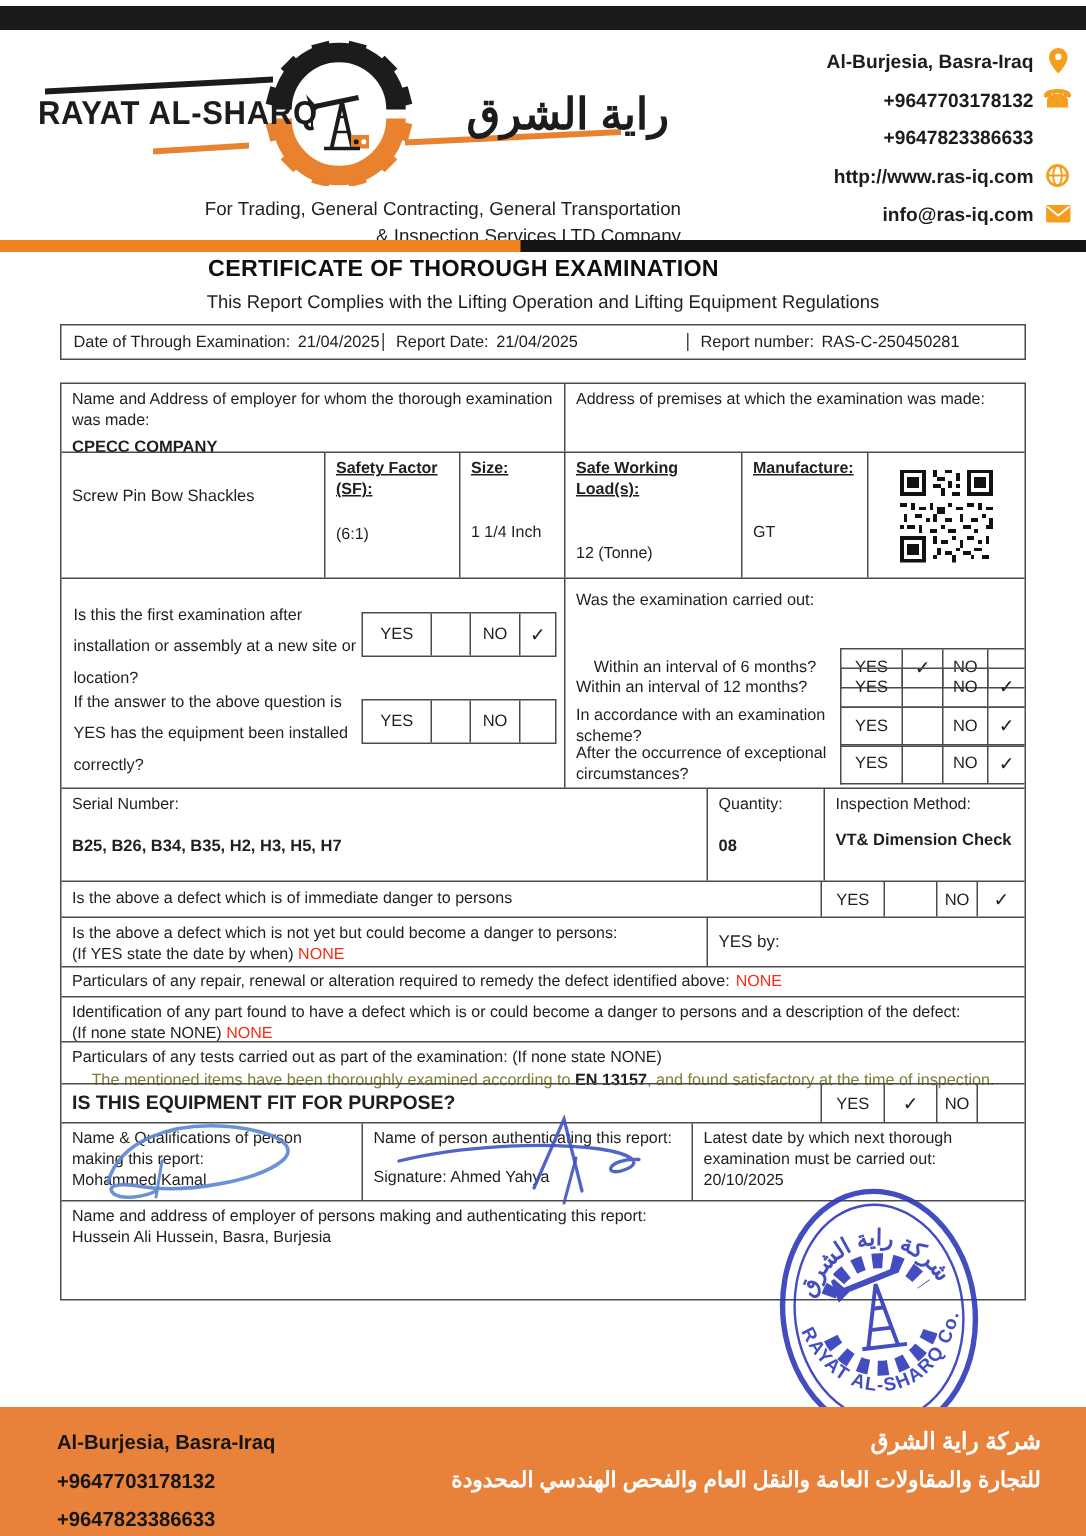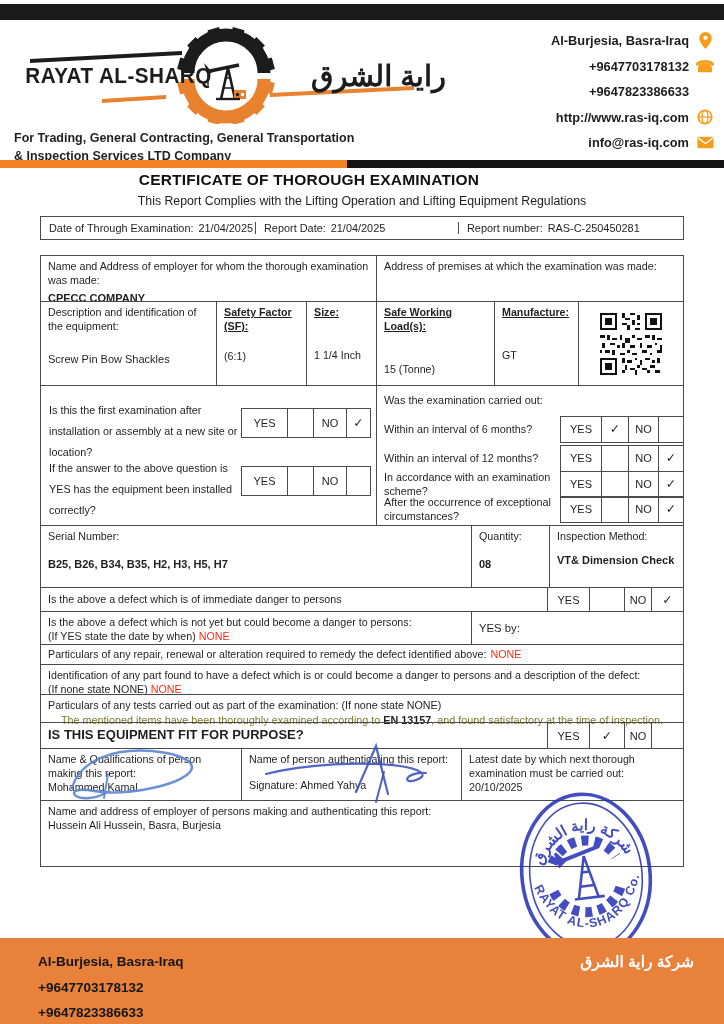--- a/index.html
+++ b/index.html
@@ -3,21 +3,21 @@
 <meta charset="utf-8">
 <style>
   * { box-sizing: border-box; margin: 0; padding: 0; }
   html,body { width:724px; background:#fff; }
   body { font-family:"Liberation Sans", sans-serif; color:#222; }
   .page { position:relative; width:724px; height:1024px; overflow:hidden; background:#fff; }
 
   
   .topbar { position:absolute; left:0; top:4px; width:724px; height:16px; background:#1b1b1b; }
   .logo-wrap { position:absolute; left:14px; top:24px; width:456px; }
-  .tagline { text-align:left; font-weight:bold; font-size:12.5px; line-height:1.45; color:#1f1f1f; margin-top:1px; width:440px; }
+  .tagline { text-align:right; font-weight:normal; font-size:12.5px; line-height:1.45; color:#1f1f1f; margin-top:1px; width:440px; }
   .contacts { position:absolute; right:10px; top:30px; width:280px; display:flex; flex-direction:column; gap:4.5px; }
   .c-row { display:flex; justify-content:flex-end; align-items:center; gap:7px; height:21px; font-weight:bold; font-size:12.8px; color:#1c1c1c; }
   .c-icon { width:18px; height:18px; display:flex; align-items:center; justify-content:center; color:#F49E1C; font-size:16px; flex:0 0 18px; }
   .c-icon.empty { visibility:hidden; }
 
   .divider { position:absolute; top:160px; left:0; width:724px; height:8px; background:#141414; }
   .divider .orange-seg { position:absolute; left:0; top:0; height:8px; width:347px; background:#F0831F; }
 
   .title { position:absolute; top:171px; left:0; width:618px; text-align:center; font-size:15.5px; font-weight:bold; color:#101010; letter-spacing:.2px; }
   .subtitle { position:absolute; top:194px; left:0; width:724px; text-align:center; font-size:12.3px; color:#1e1e1e; }
@@ -183,34 +183,33 @@
         <div>Name and Address of employer for whom the thorough examination was made:</div>
         <div class="b" style="margin-top:3px; font-size:11px;">CPECC COMPANY</div>
       </div>
       <div class="cell" style="flex:1;">
         <div>Address of premises at which the examination was made:</div>
       </div>
     </div>
 
     <div class="r" style="height:84px;">
       <div class="cell" style="width:175px;">
-        <div>Description and identification of the equipment:</div>
         <div style="margin-top:18px; font-size:11px;">Screw Pin Bow Shackles</div>
       </div>
       <div class="cell" style="width:90px;">
         <div class="ul-lbl">Safety Factor (SF):</div>
         <div style="margin-top:16px;">(6:1)</div>
       </div>
       <div class="cell" style="width:70px;">
         <div class="ul-lbl">Size:</div>
         <div style="margin-top:29px;">1 1/4 Inch</div>
       </div>
       <div class="cell" style="width:118px;">
         <div class="ul-lbl">Safe Working Load(s):</div>
-        <div style="margin-top:29px;">15 (Tonne)</div>
+        <div style="margin-top:29px;">12 (Tonne)</div>
       </div>
       <div class="cell" style="width:84px;">
         <div class="ul-lbl">Manufacture:</div>
         <div style="margin-top:29px;">GT</div>
       </div>
       <div class="cell" style="flex:1; display:flex; align-items:center; justify-content:center;">
         <svg width="62" height="62" viewBox="0 0 25 25" shape-rendering="crispEdges" fill="#121212">
           <rect x="0" y="0" width="7" height="7"></rect>
             <rect x="1" y="1" width="5" height="5" fill="#fff"></rect>
             <rect x="2" y="2" width="3" height="3"></rect>
@@ -289,21 +288,21 @@
         <div class="q" style="position:absolute; left:8px; top:72px; width:192px;">If the answer to the above question is YES has the equipment been installed correctly?</div>
         <div class="box-strip" style="position:absolute; left:200px; top:80px; width:130px;">
           <div class="sc" style="width:45px;">YES</div>
           <div class="sc chk" style="width:26px;"></div>
           <div class="sc" style="width:33px;">NO</div>
           <div class="sc chk" style="flex:1;"></div>
         </div>
       </div>
       <div class="cell" style="flex:1; padding:0;">
         <div style="position:absolute; left:7px; top:7px; font-size:10.9px;">Was the examination carried out:</div>
-        <div class="rc-row" style="top:30px;">
+        <div class="rc-row" style="top:46px;text-align:center;">
           <div class="rtext">Within an interval of 6 months?</div>
           <div class="rc-strip">
             <div class="sc" style="width:40px;">YES</div>
             <div class="sc chk" style="width:27px;">✓</div>
             <div class="sc" style="width:30px;">NO</div>
             <div class="sc chk" style="flex:1;"></div>
           </div>
         </div>
         <div class="rc-row" style="top:59px;">
           <div class="rtext">Within an interval of 12 months?</div>
@@ -467,16 +466,17 @@
   </svg>
 
   <div class="footer">
     <div class="f-left">
       <div>Al-Burjesia, Basra-Iraq</div>
       <div>+9647703178132</div>
       <div>+9647823386633</div>
     </div>
     <div class="f-right">
       <div class="f-ar1">شركة راية الشرق</div>
+      <div class="f-ar2">للتجارة والمقاولات العامة والنقل العام والفحص الهندسي المحدودة</div>
     </div>
   </div>
 
 </div>
 
 </body></html>

